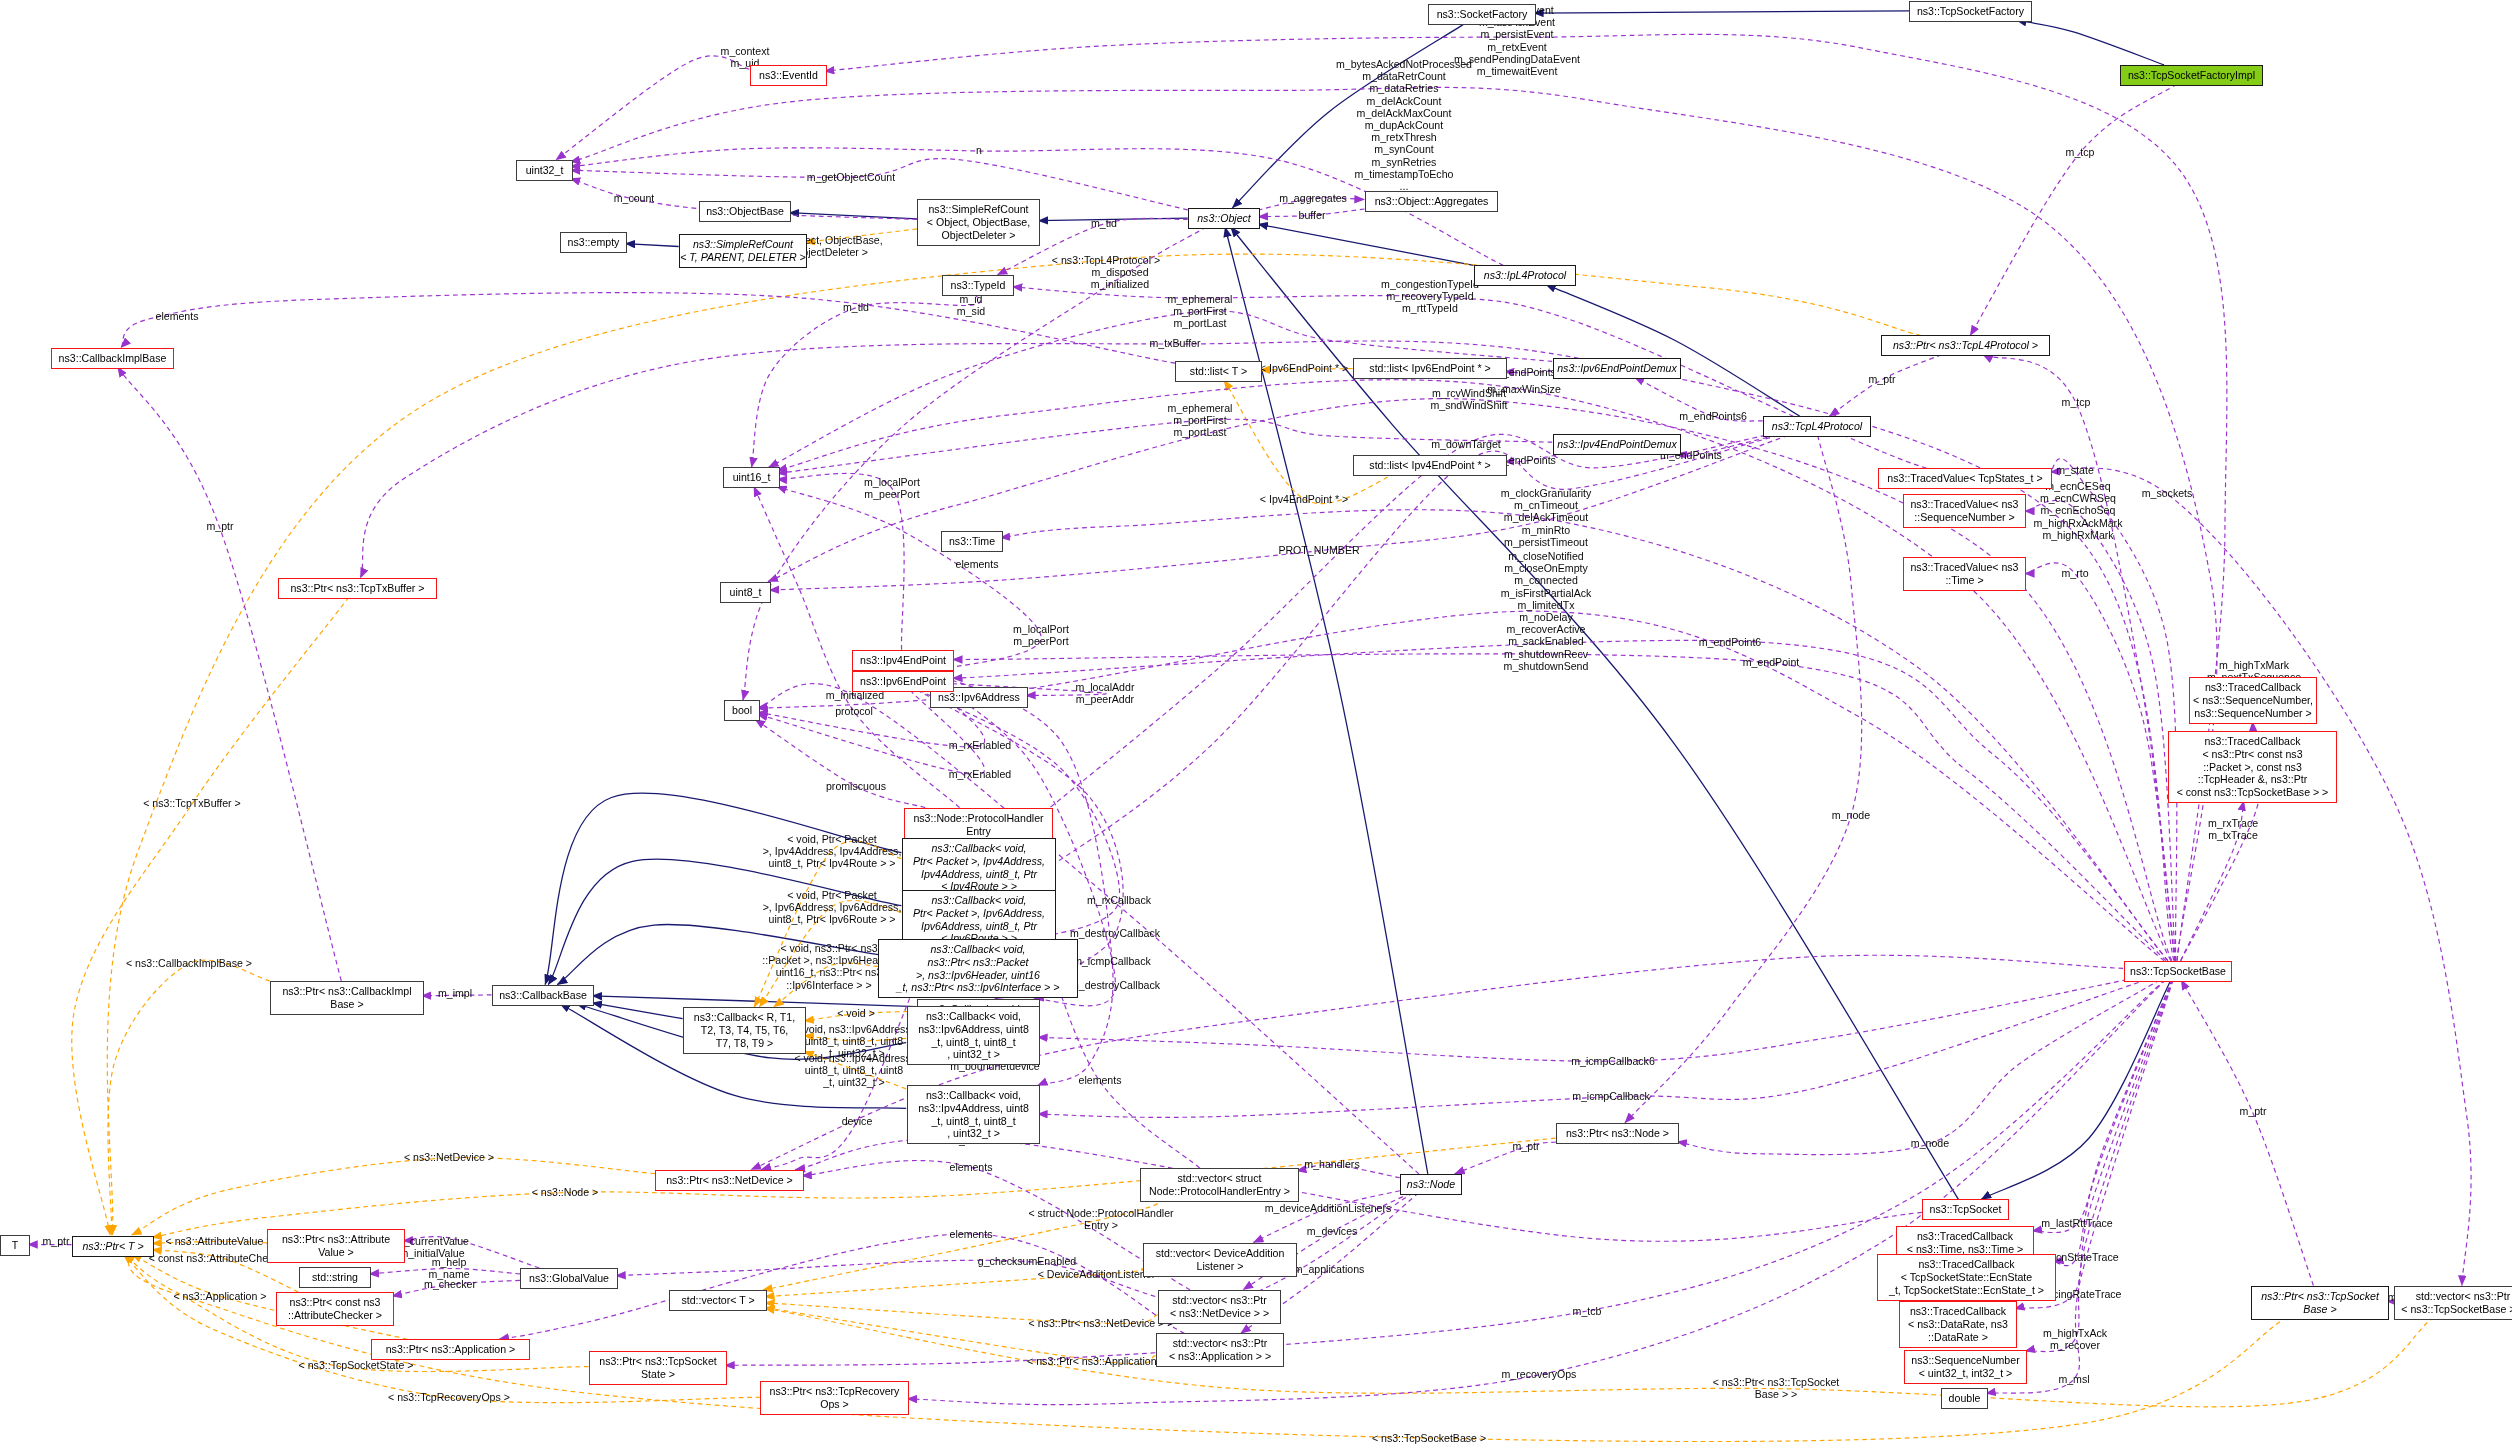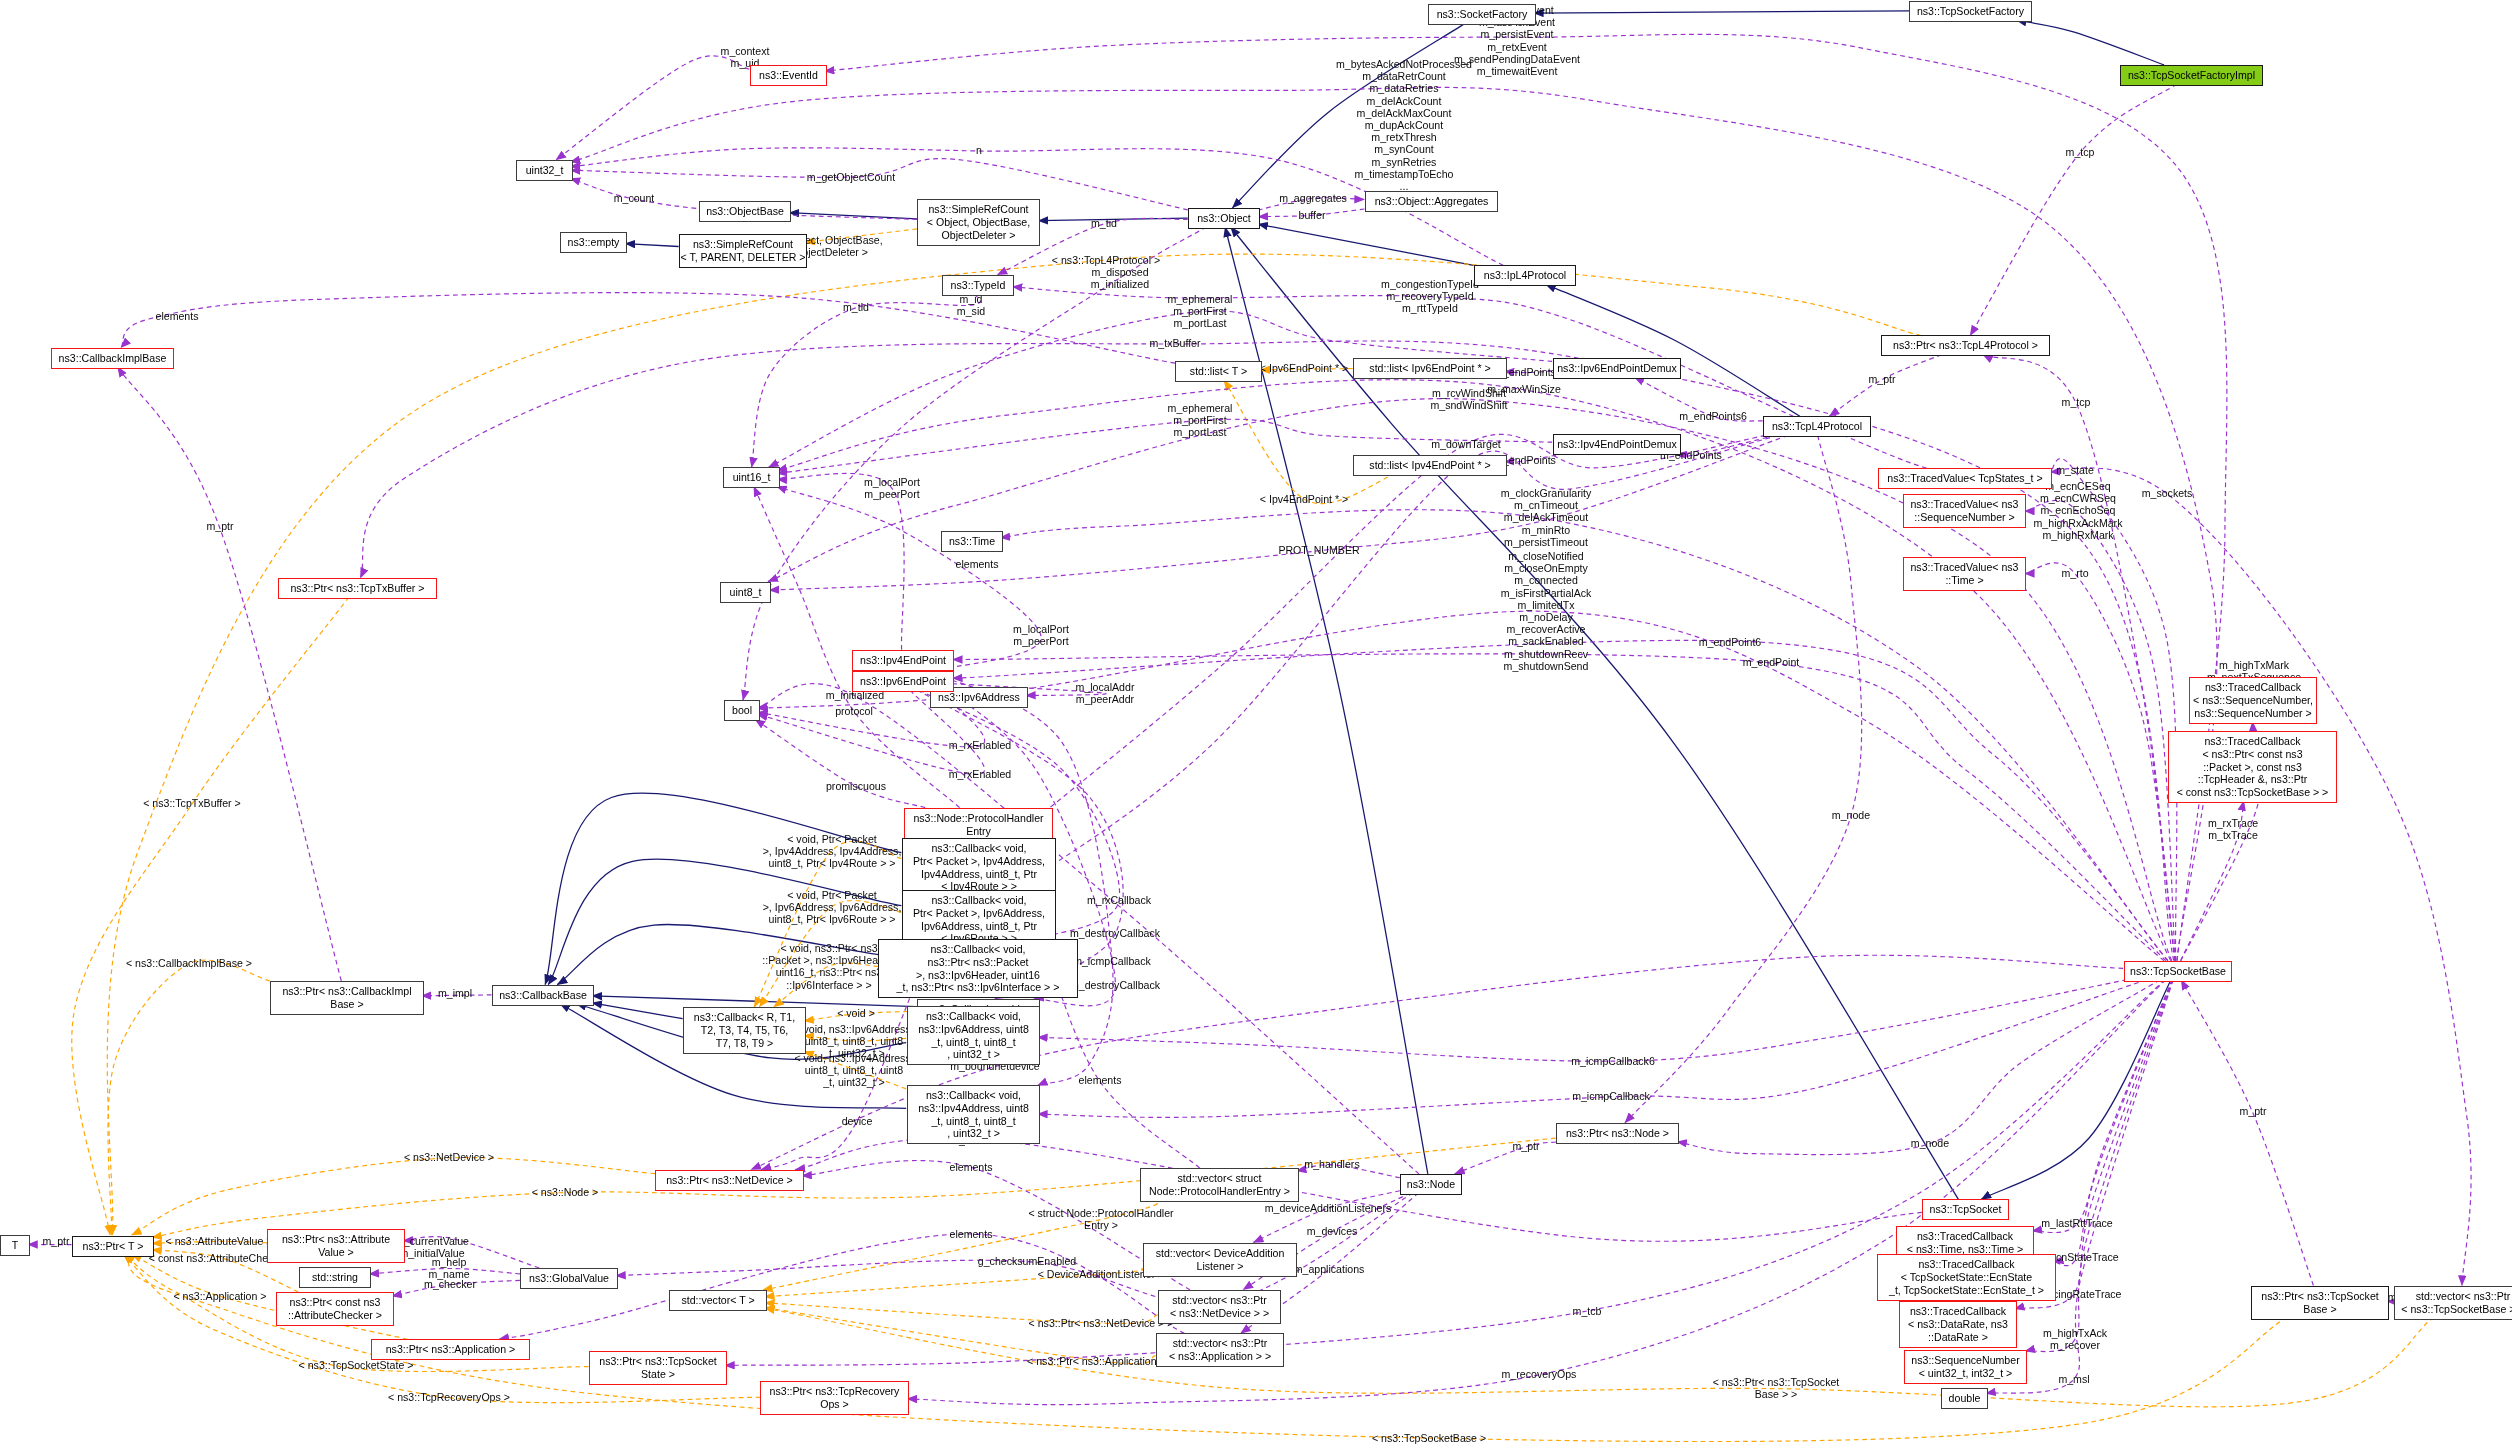--- a/index.html
+++ b/index.html
@@ -1,21 +1,21 @@
 <!DOCTYPE html>
 <html style="font-size:8.5px"><head>
 <meta charset="utf-8">
 <style>
   html,body{margin:0;padding:0;background:#ffffff;}
   #stage{position:relative;background:#ffffff;font-family:"Liberation Sans","DejaVu Sans",sans-serif;overflow:hidden;}
   #edges-svg{position:absolute;left:0;top:0;pointer-events:none;}
   .node{position:absolute;background:#ffffff;border:0.8px solid #3c3c3c;color:#000;
         display:flex;align-items:center;justify-content:center;text-align:center;
         white-space:pre;font-size:10.6px;line-height:12.8px;z-index:3;cursor:pointer;}
-  .node.bold{border-width:1.3px;border-color:#1a1a1a;}
+  .node.bold{border-width:1.3px;border-color:#1a1a1a;font-style:italic;}
   .node.red{border:1.1px solid #f61414;}
   .node.subject{background:#84cc16;border:1.3px solid #1a1a1a;}
   .elabel{position:absolute;transform:translate(-50%,-50%);color:#0a0a0a;font-size:10.6px;
           line-height:12.2px;text-align:center;white-space:pre;z-index:2;}
 </style>
 </head>
 <body>
 
 <div id="stage" style="width: 2512px; height: 1453px;">
   <svg id="edges-svg" xmlns="http://www.w3.org/2000/svg" width="2512" height="1453" viewBox="0 0 4725 2733">

